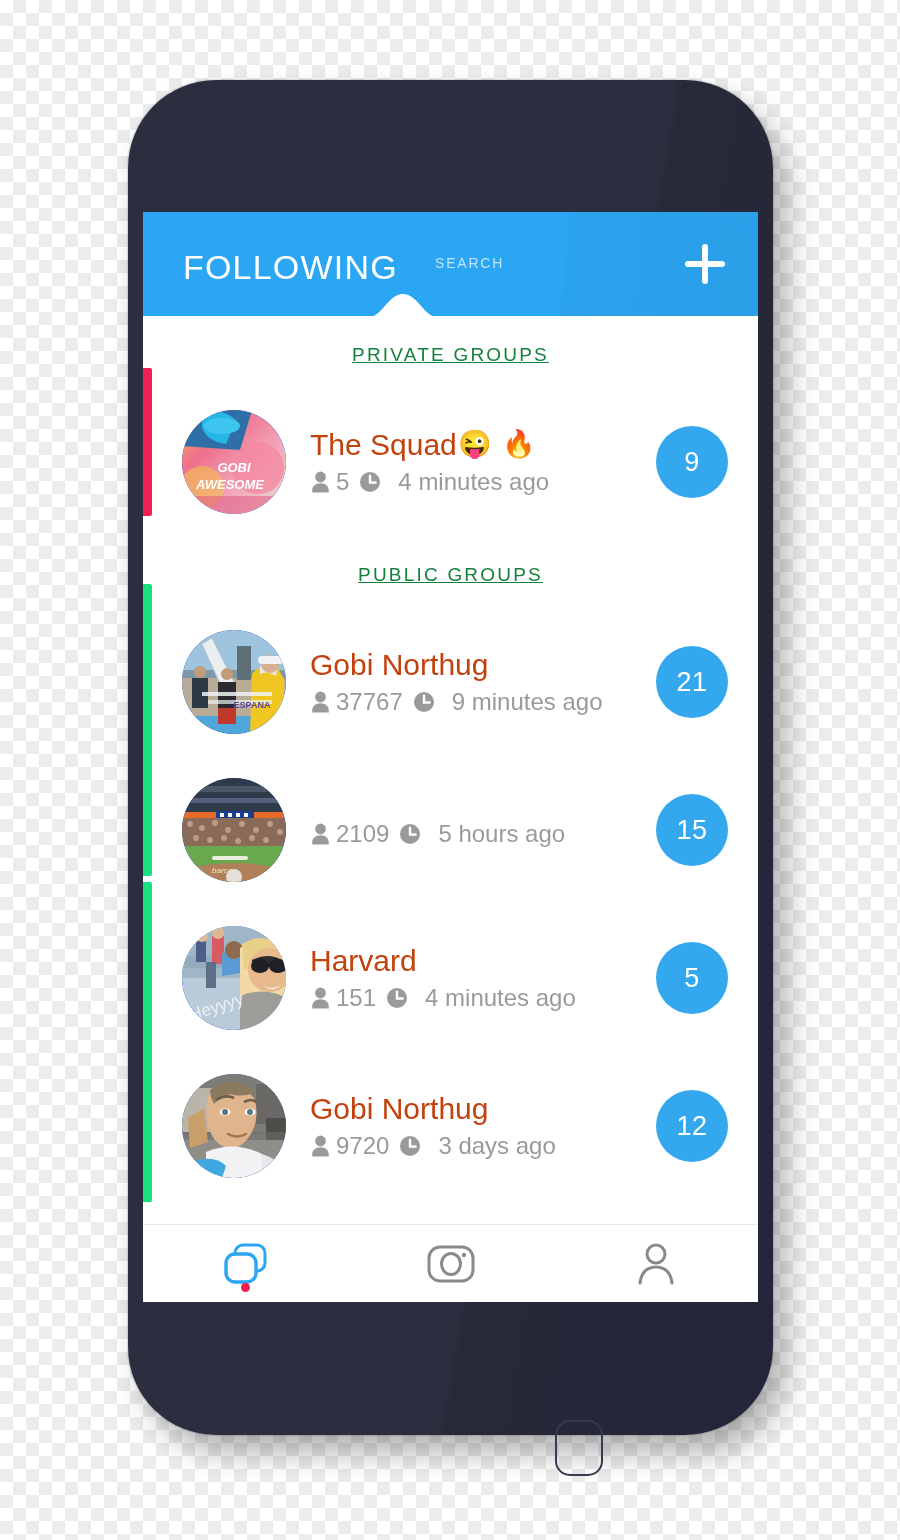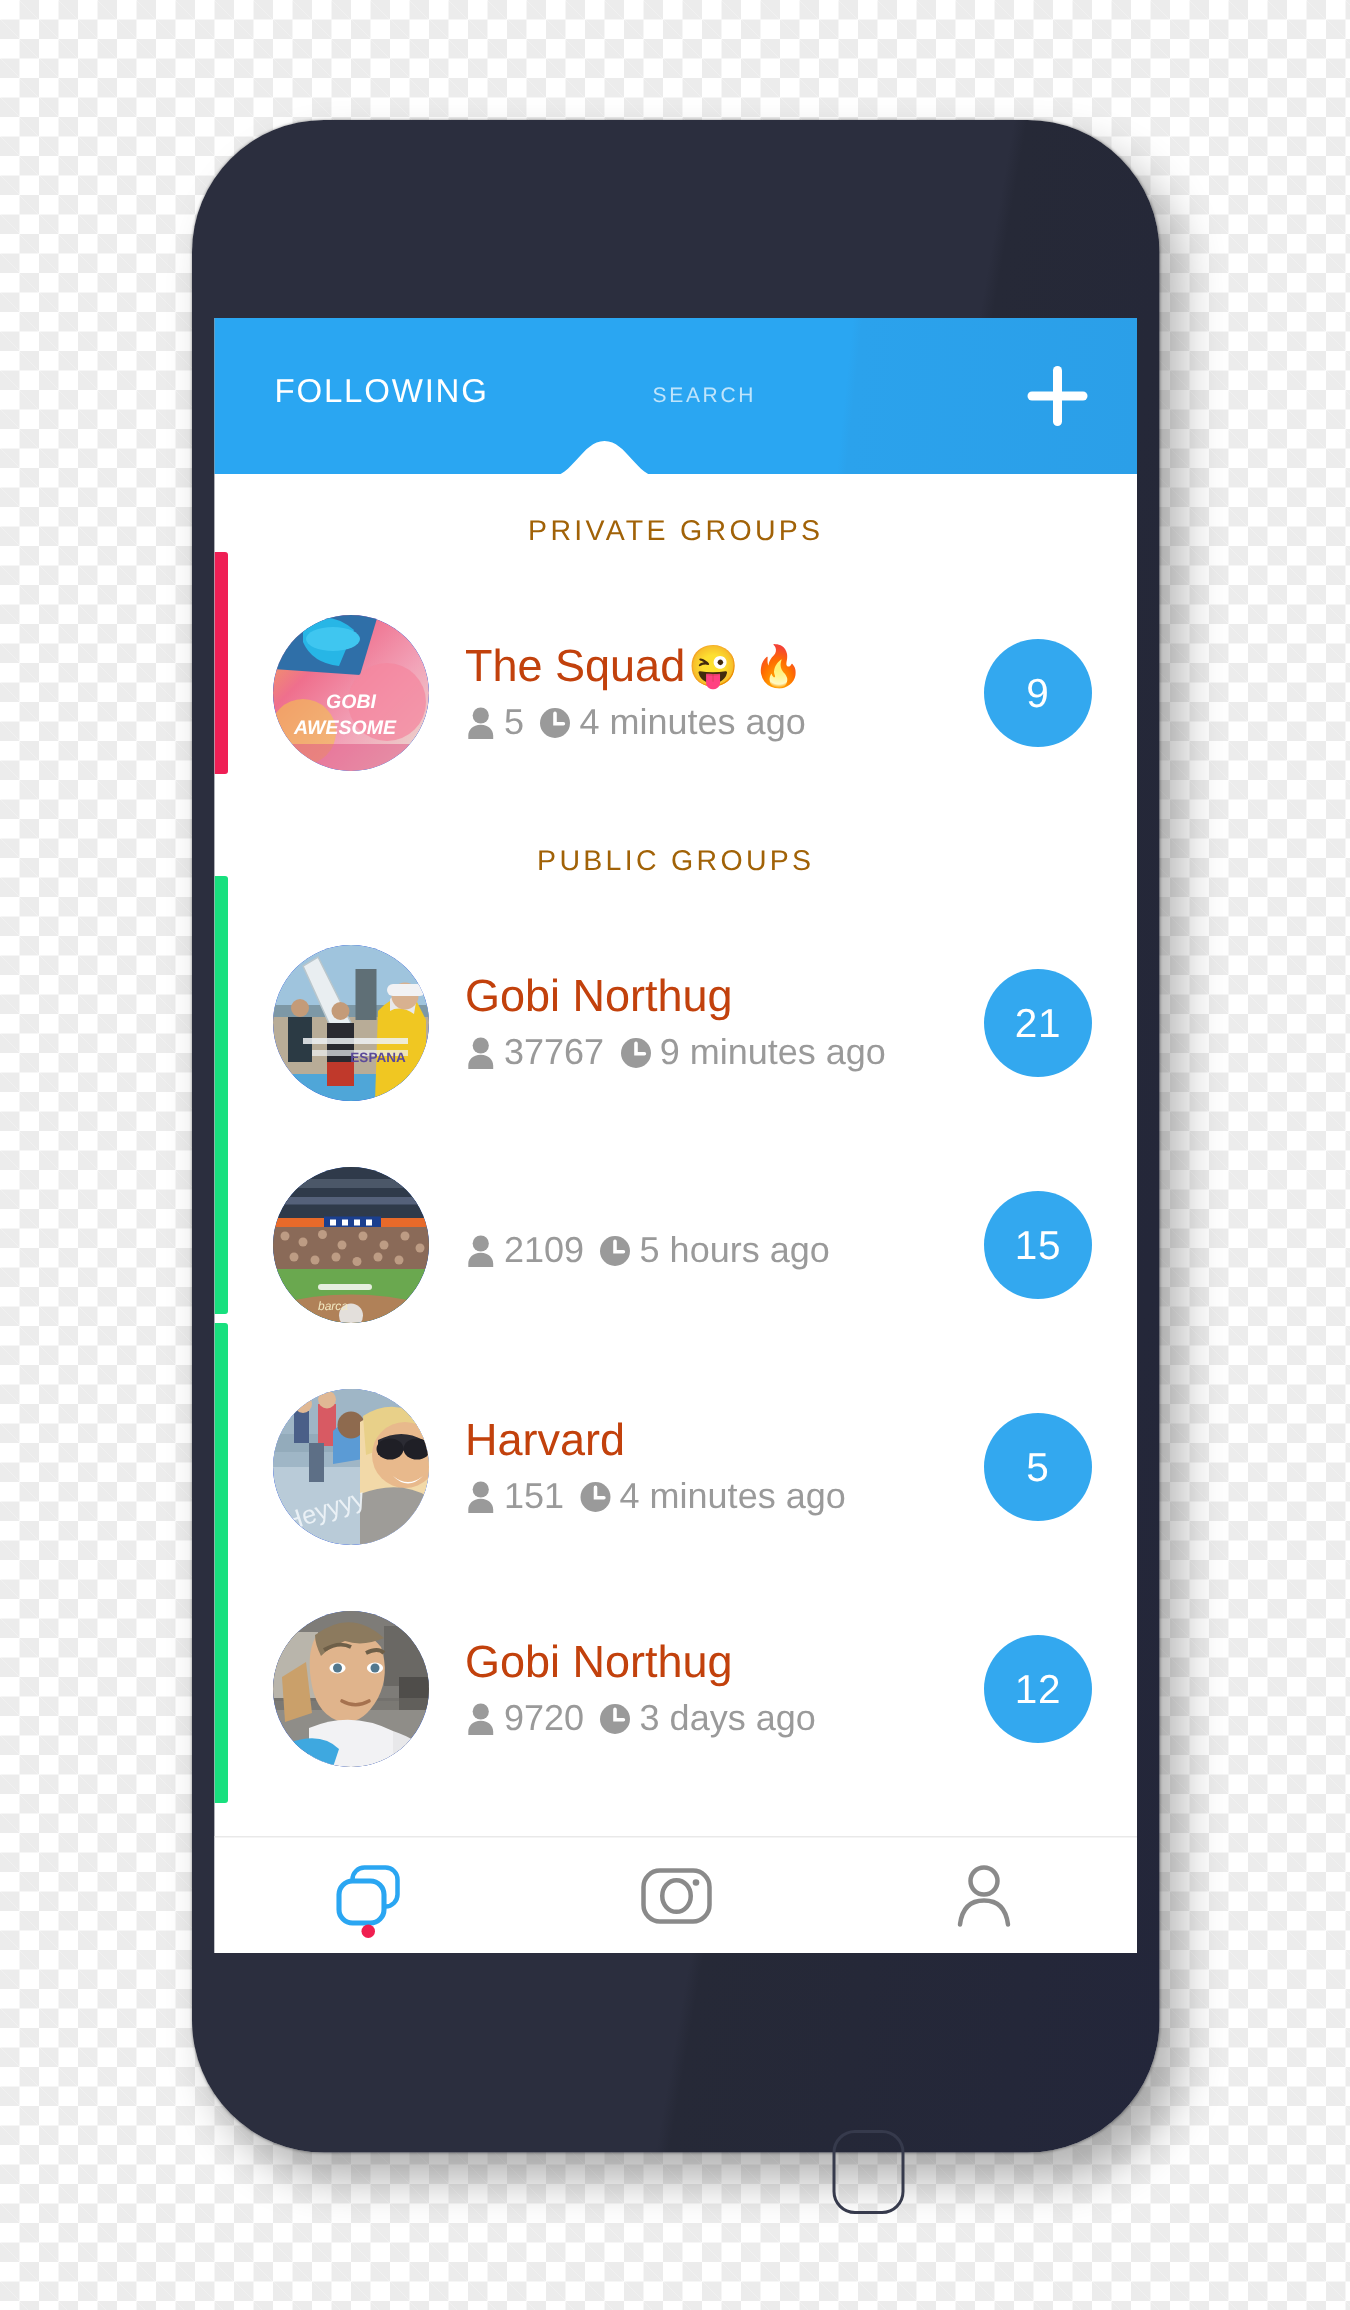--- a/index.html
+++ b/index.html
@@ -89,21 +89,21 @@
     color: #ffffff;
     letter-spacing: 1.6px;
     font-weight: 500;
     cursor: pointer;
     user-select: none;
   }
   .tab-following {
     position: absolute;
     left: 40px;
     top: 36px;
-    font-size: 22px;
+    font-size: 34px;
     letter-spacing: 1.2px;
   }
   .tab-search {
     position: absolute;
     left: 292px;
     top: 43px;
     font-size: 14px;
     color: #bfe4fb;
     letter-spacing: 1.8px;
   }
@@ -137,25 +137,26 @@
 
   
   .list {
     position: relative;
     height: 986px;
     background: #fff;
   }
 
   .section-label {
     text-align: center;
-    color: #a16207;
+    color: #15803d;
     font-size: 19px;
     letter-spacing: 2.2px;
     padding: 28px 0 22px;
     font-weight: 400;
+    text-decoration: underline;
   }
 
   
   .edge-bar {
     position: absolute;
     left: 0;
     width: 9px;
     border-radius: 0 2px 2px 0;
   }
   .edge-private { background: #ef1f55; }
@@ -201,21 +202,21 @@
 
   .row-meta {
     display: flex;
     align-items: center;
     margin-top: 7px;
     color: #9a9a9a;
     font-size: 24px;
     white-space: nowrap;
   }
   .meta-num { margin: 0 10px 0 5px; }
-  .meta-time { margin-left: 5px; }
+  .meta-time { margin-left: 17px; }
 
   .ico { flex: 0 0 auto; display: inline-block; }
   .ico svg { display: block; }
 
   .badge {
     flex: 0 0 72px;
     width: 72px;
     height: 72px;
     border-radius: 50%;
     background: #33a8ef;

